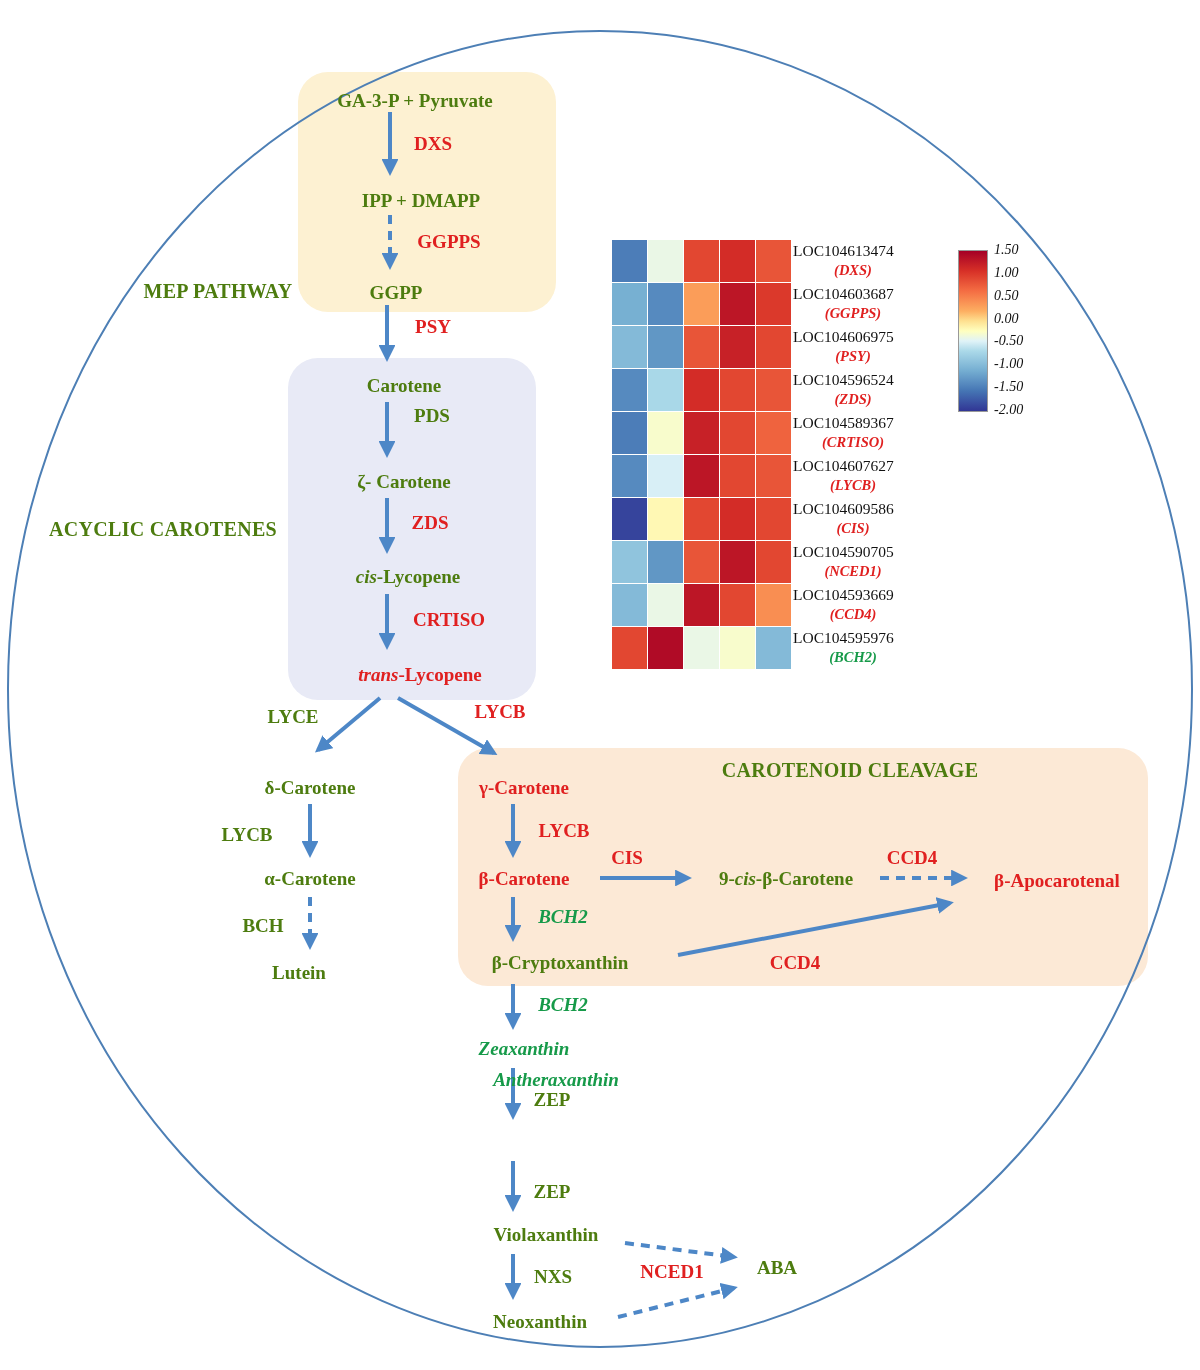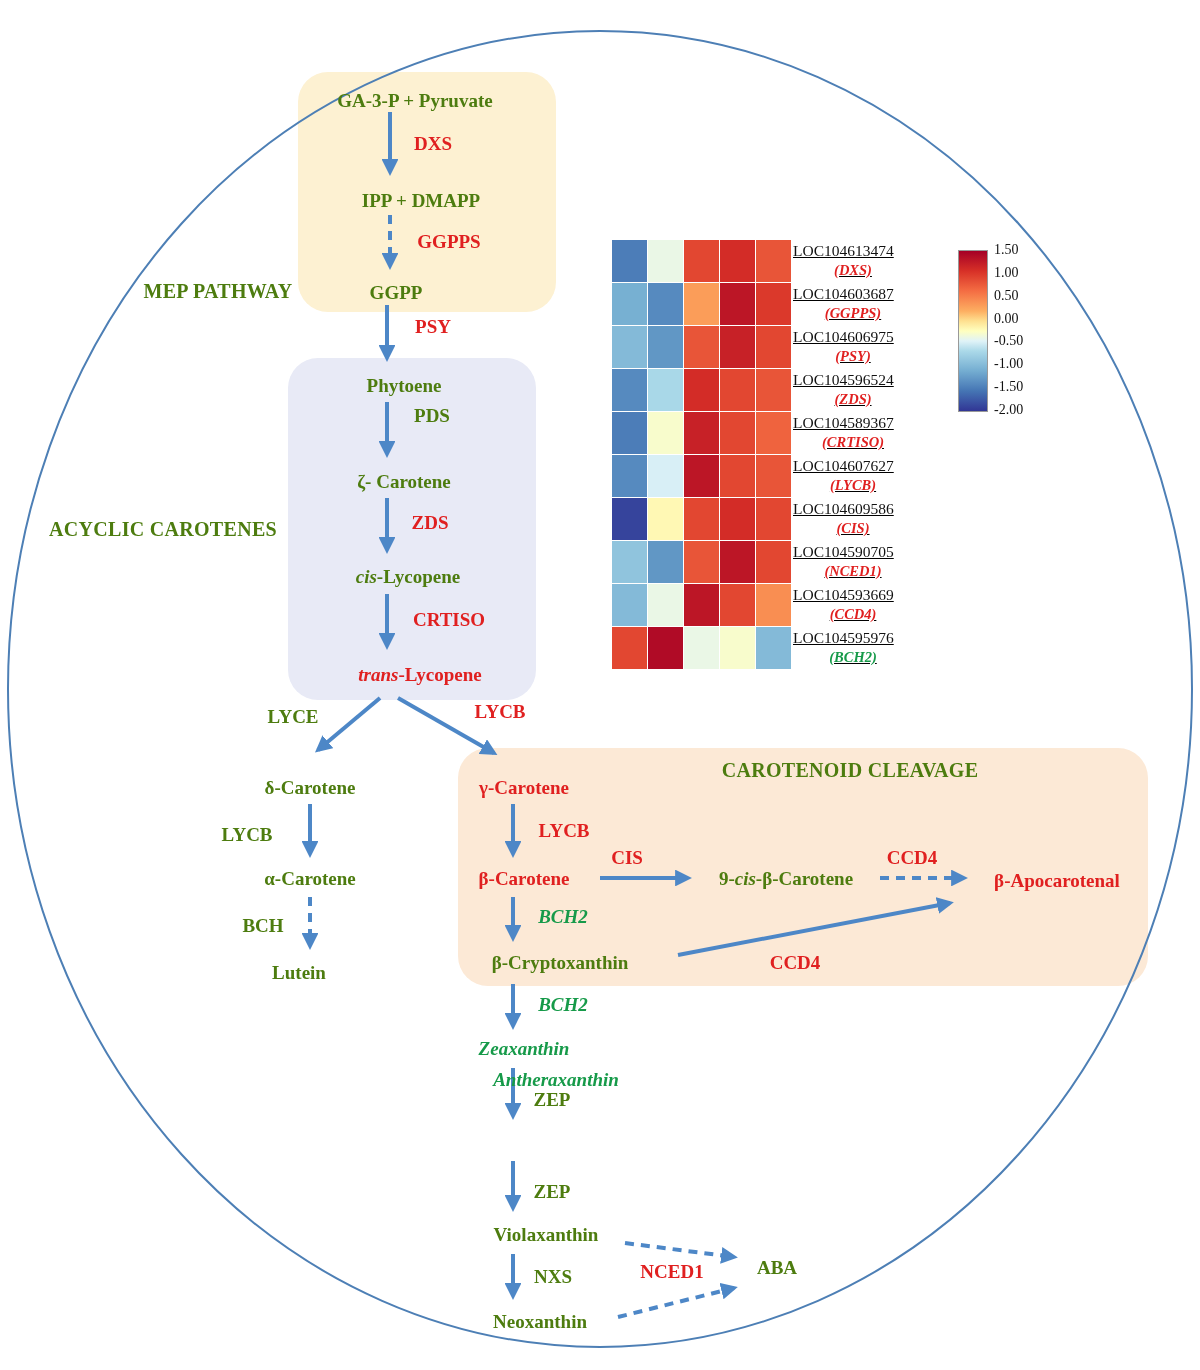--- a/index.html
+++ b/index.html
@@ -21,28 +21,28 @@
   .red   { color:#e02020; }
   .green { color:#169a49;font-style:italic; }
   .header { font-size:20px; letter-spacing:0.3px; }
   
   #hm-grid {
     position:absolute; left:612px; top:240px; z-index:3;
     display:grid; grid-template-columns:repeat(5,35px); grid-auto-rows:42px; gap:1px;
   }
   .hm-cell { width:35px; height:42px; }
   #hm-row-labels { position:absolute; left:793px; top:240px; z-index:3; }
-  .hm-rowlabel { position:absolute; left:0; width:160px; height:43px;text-decoration:underline; }
+  .hm-rowlabel { position:absolute; left:0; width:160px; height:43px; }
   .hm-loc  { font-size:15.5px; color:#111; line-height:21px; }
   .hm-gene { font-size:14.5px; font-weight:700; font-style:italic; line-height:19px; width:120px; text-align:center; }
   #hm-col-labels { position:absolute; left:0; top:0; z-index:3; }
   
   #scale-bar { position:absolute; left:958px; top:250px; width:28px; height:160px; z-index:3; border:1px solid #999; }
   #scale-ticks { position:absolute; left:994px; top:250px; z-index:3; }
-  .scale-tick { position:absolute; left:0; font-size:14px; color:#111; line-height:16px; }
+  .scale-tick { position:absolute; left:0; font-size:14px; color:#111; line-height:16px;font-style:italic; }
 </style>
 </head>
 <body>
 
 <div id="canvas">
 
   <div class="box" id="box-mep"></div>
   <div class="box" id="box-acyclic"></div>
   <div class="box" id="box-cleavage"></div>
 
@@ -80,21 +80,21 @@
   <div class="lbl header" style="left:163px;top:518px">ACYCLIC CAROTENES</div>
   <div class="lbl header" style="left:850px;top:759px">CAROTENOID CLEAVAGE</div>
 
   <div class="lbl" style="left:415px;top:90px">GA-3-P + Pyruvate</div>
   <div class="lbl red" style="left:433px;top:133px">DXS</div>
   <div class="lbl" style="left:421px;top:190px">IPP + DMAPP</div>
   <div class="lbl red" style="left:449px;top:231px">GGPPS</div>
   <div class="lbl" style="left:396px;top:282px">GGPP</div>
   <div class="lbl red" style="left:433px;top:316px">PSY</div>
 
-  <div class="lbl" style="left:404px;top:375px">Phytoene</div>
+  <div class="lbl" style="left:404px;top:375px">Carotene</div>
   <div class="lbl" style="left:432px;top:405px">PDS</div>
   <div class="lbl" style="left:404px;top:471px">ζ- Carotene</div>
   <div class="lbl red" style="left:430px;top:512px">ZDS</div>
   <div class="lbl" style="left:408px;top:566px"><i>cis</i><span>-Lycopene</span></div>
   <div class="lbl red" style="left:449px;top:609px">CRTISO</div>
   <div class="lbl red" style="left:420px;top:664px"><i>trans</i><span>-Lycopene</span></div>
 
   <div class="lbl" style="left:293px;top:706px">LYCE</div>
   <div class="lbl red" style="left:500px;top:701px">LYCB</div>
 

